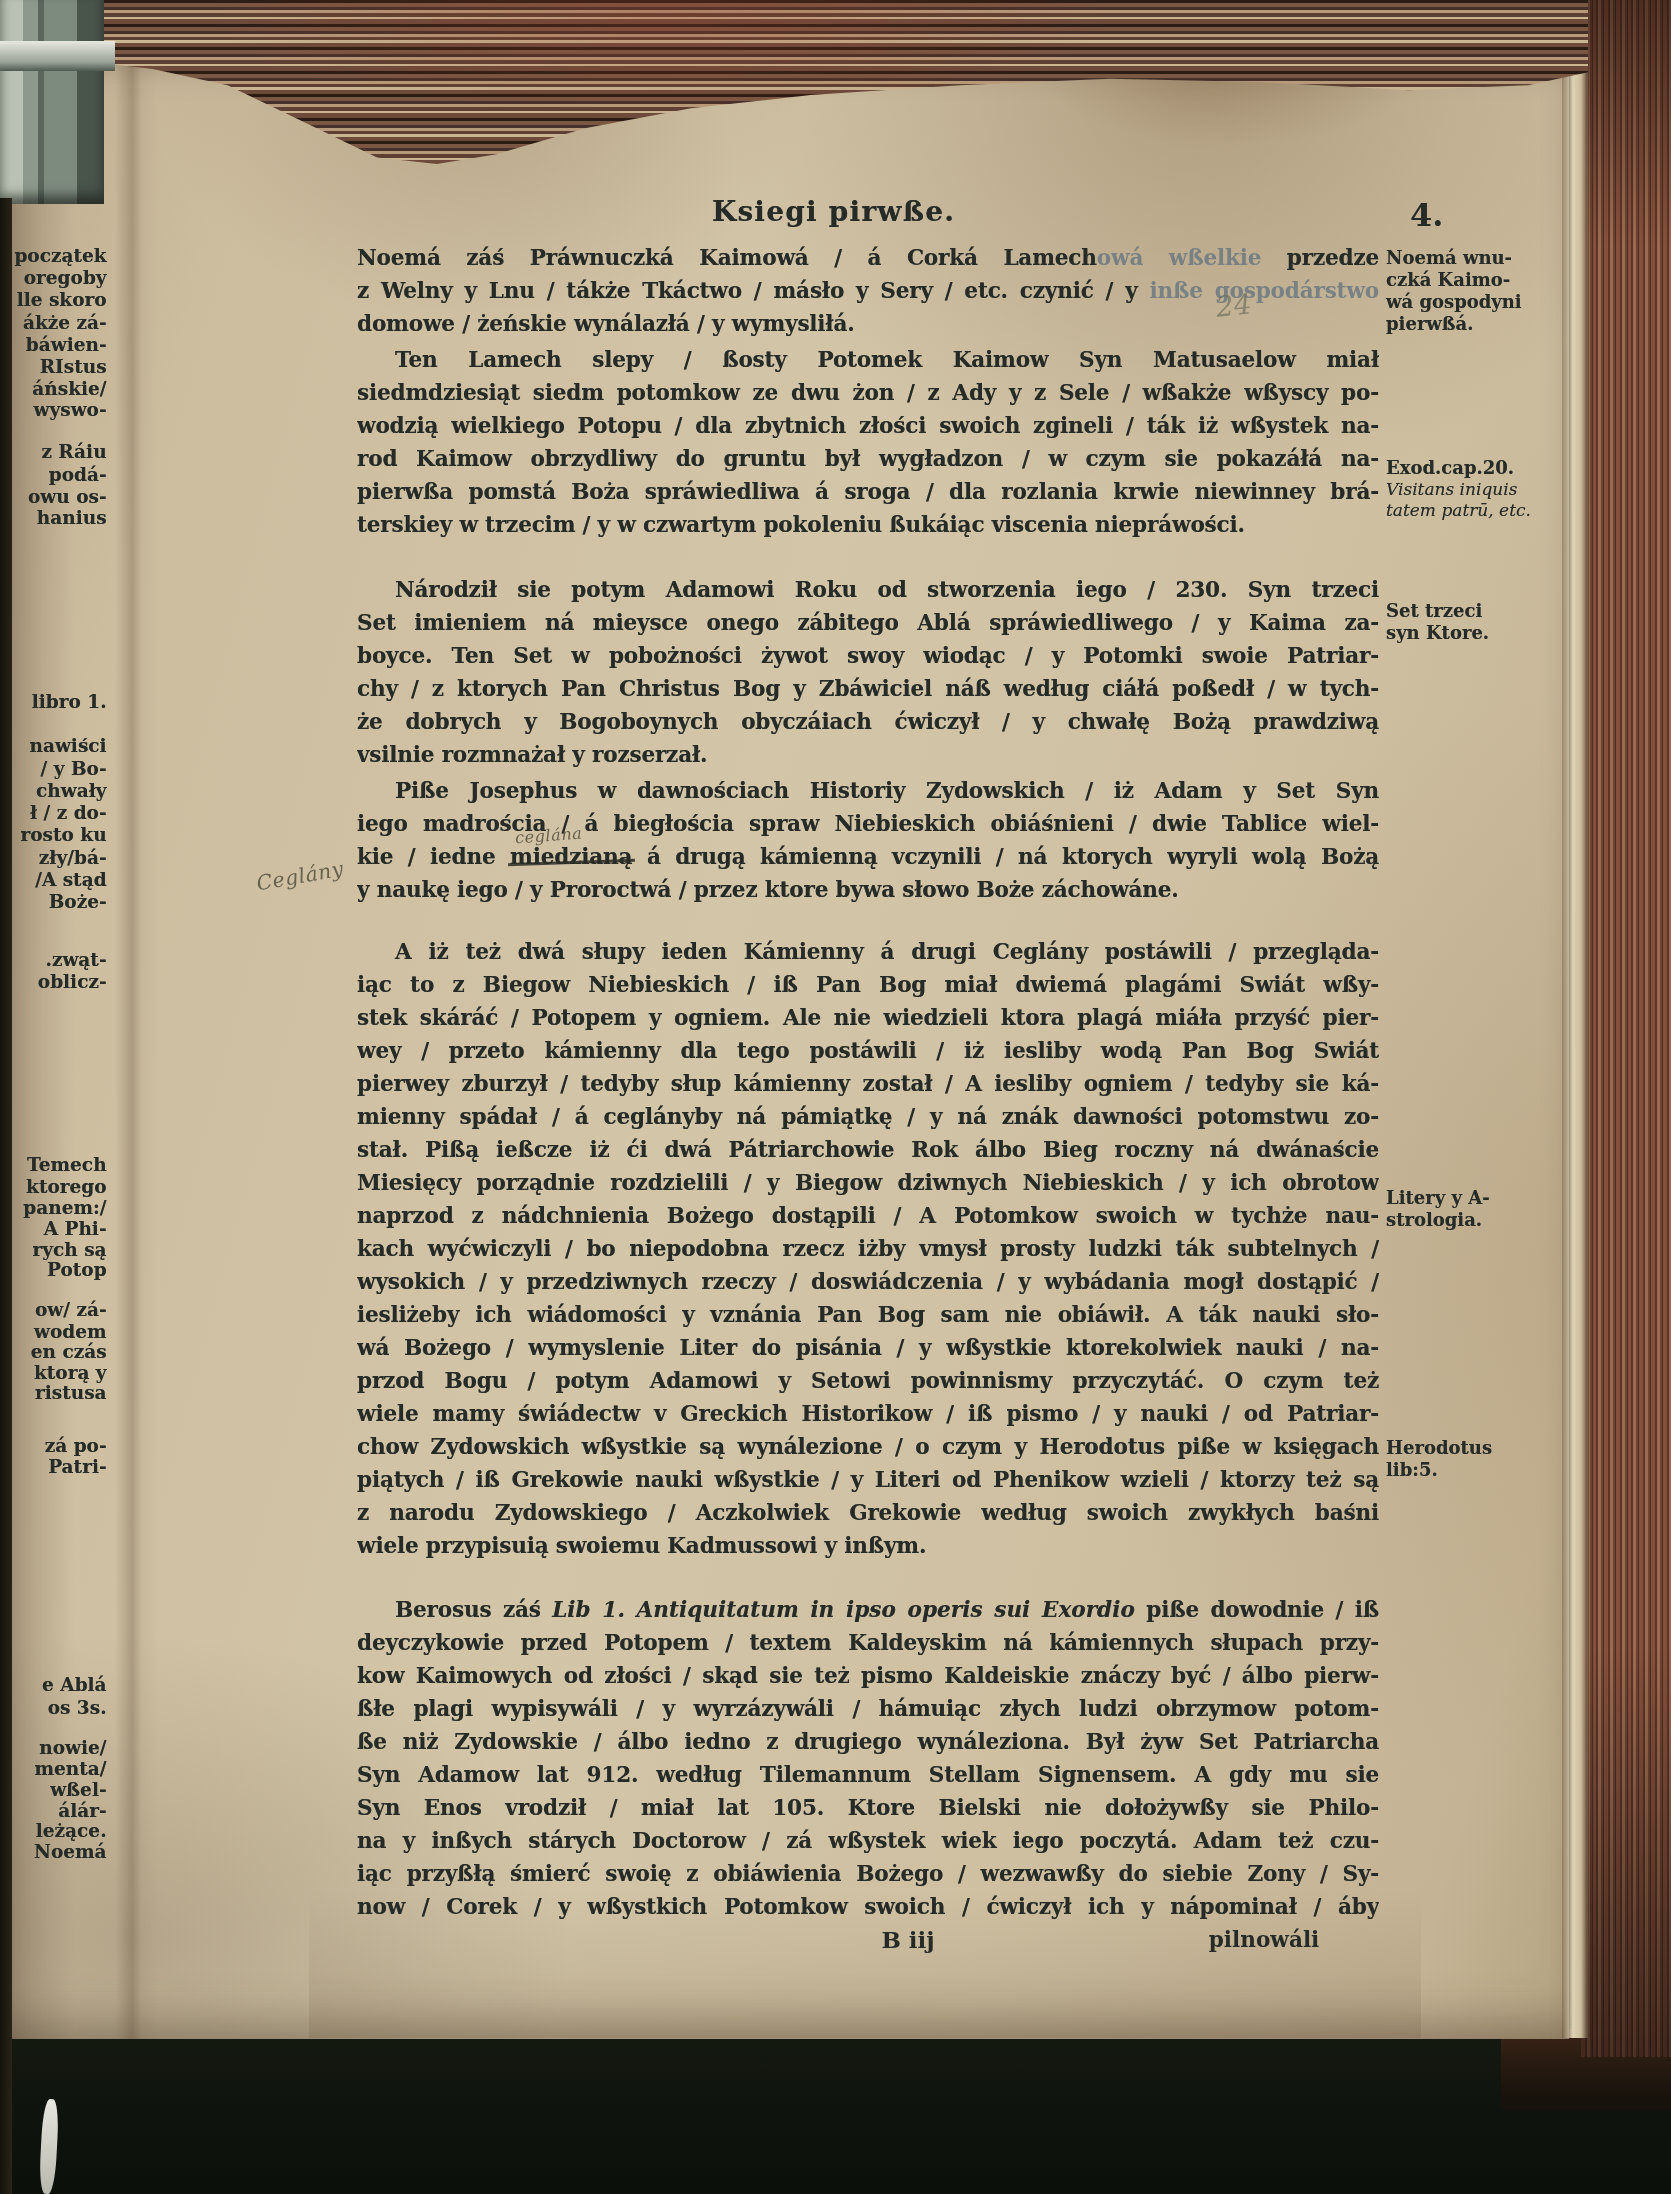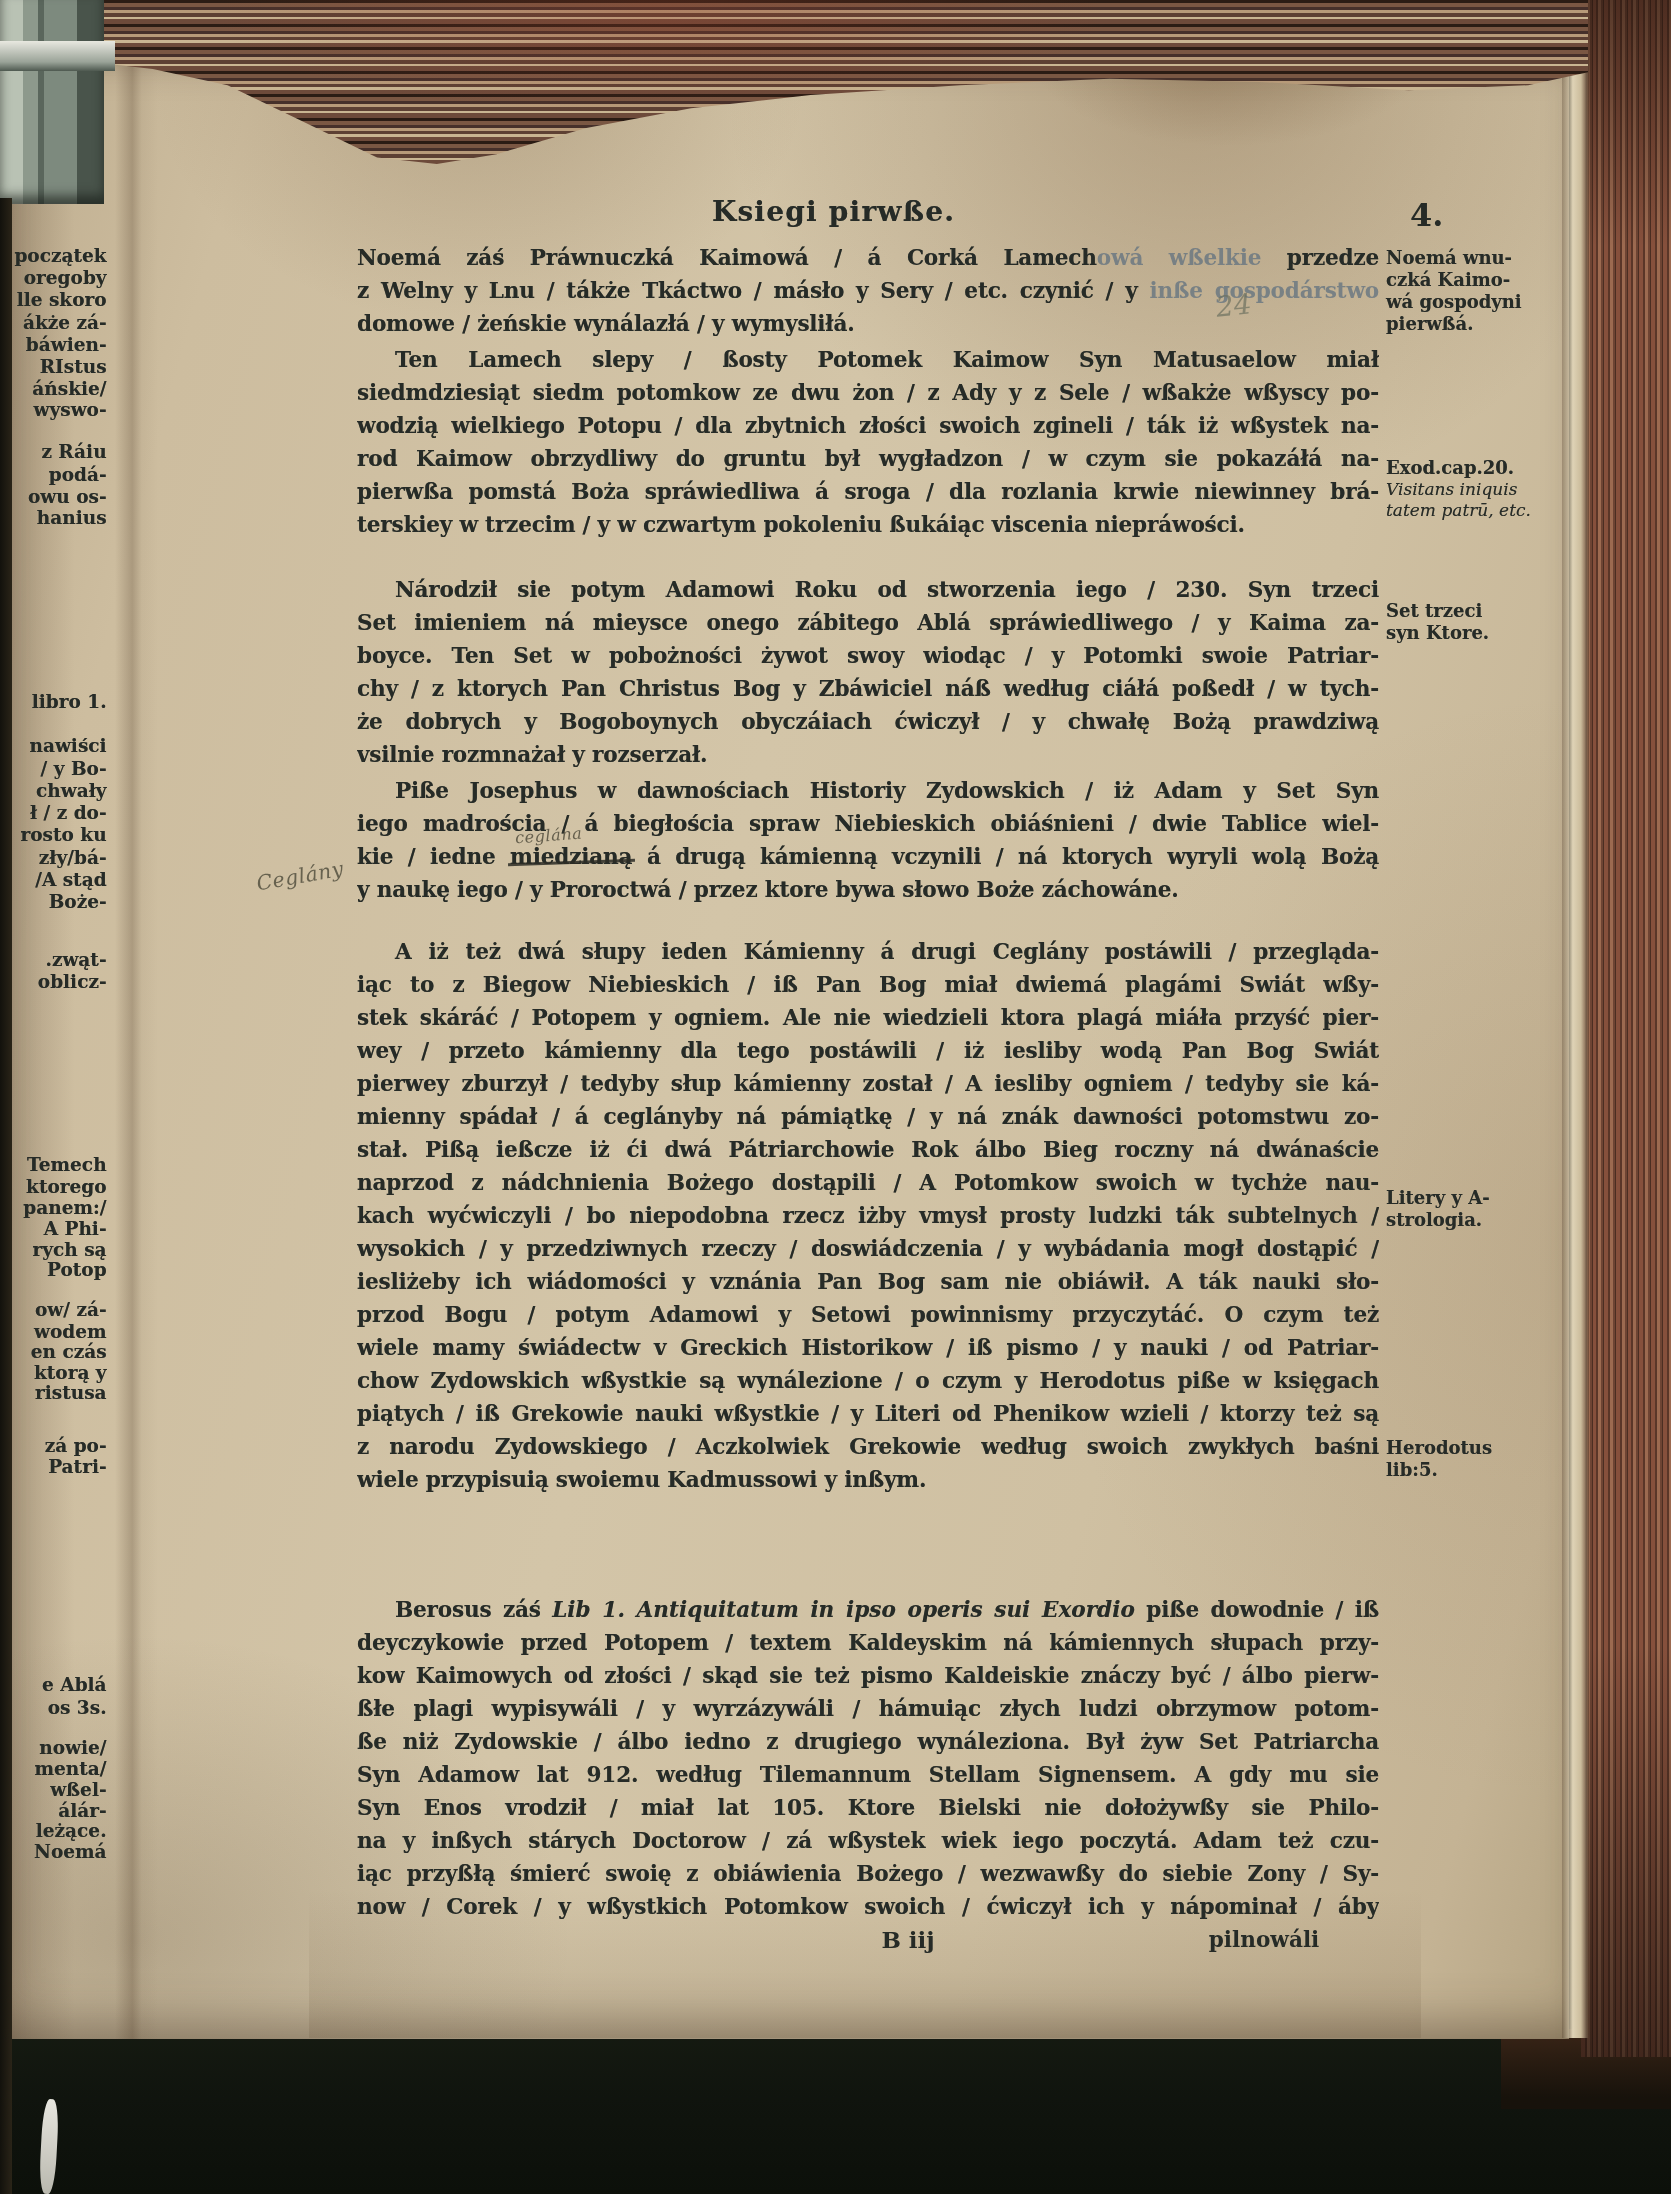--- a/index.html
+++ b/index.html
@@ -181,24 +181,26 @@
   </div>
 
   <div class="para" style="top:935px">
       <div class="bl jl indent">A iż też dwá słupy ieden Kámienny á drugi Ceglány postáwili / przegląda-</div>
       <div class="bl jl">iąc to z Biegow Niebieskich / iß Pan Bog miał dwiemá plagámi Swiát wßy-</div>
       <div class="bl jl">stek skáráć / Potopem y ogniem. Ale nie wiedzieli ktora plagá miáła przyść pier-</div>
       <div class="bl jl">wey / przeto kámienny dla tego postáwili / iż iesliby wodą Pan Bog Swiát</div>
       <div class="bl jl">pierwey zburzył / tedyby słup kámienny został / A iesliby ogniem / tedyby sie ká-</div>
       <div class="bl jl">mienny spádał / á ceglányby ná pámiątkę / y ná znák dawności potomstwu zo-</div>
       <div class="bl jl">stał. Pißą ießcze iż ći dwá Pátriarchowie Rok álbo Bieg roczny ná dwánaście</div>
+      <div class="bl jl">Miesięcy porządnie rozdzielili / y Biegow dziwnych Niebieskich / y ich obrotow</div>
       <div class="bl jl">naprzod z nádchnienia Bożego dostąpili / A Potomkow swoich w tychże nau-</div>
       <div class="bl jl">kach wyćwiczyli / bo niepodobna rzecz iżby vmysł prosty ludzki ták subtelnych /</div>
       <div class="bl jl">wysokich / y przedziwnych rzeczy / doswiádczenia / y wybádania mogł dostąpić /</div>
       <div class="bl jl">iesliżeby ich wiádomości y vznánia Pan Bog sam nie obiáwił. A ták nauki sło-</div>
+      <div class="bl jl">wá Bożego / wymyslenie Liter do pisánia / y wßystkie ktorekolwiek nauki / na-</div>
       <div class="bl jl">przod Bogu / potym Adamowi y Setowi powinnismy przyczytáć. O czym też</div>
       <div class="bl jl">wiele mamy świádectw v Greckich Historikow / iß pismo / y nauki / od Patriar-</div>
       <div class="bl jl">chow Zydowskich wßystkie są wynálezione / o czym y Herodotus piße w księgach</div>
       <div class="bl jl">piątych / iß Grekowie nauki wßystkie / y Literi od Phenikow wzieli / ktorzy też są</div>
       <div class="bl jl">z narodu Zydowskiego / Aczkolwiek Grekowie według swoich zwykłych baśni</div>
       <div class="bl">wiele przypisuią swoiemu Kadmussowi y inßym.</div>
     </div>
 
   <div class="para" style="top:1593px">
     <div class="bl jl indent"><span>Berosus záś </span><span class="lat">Lib 1. Antiquitatum in ipso operis sui Exordio</span><span> piße dowodnie / iß Kal-</span></div>

